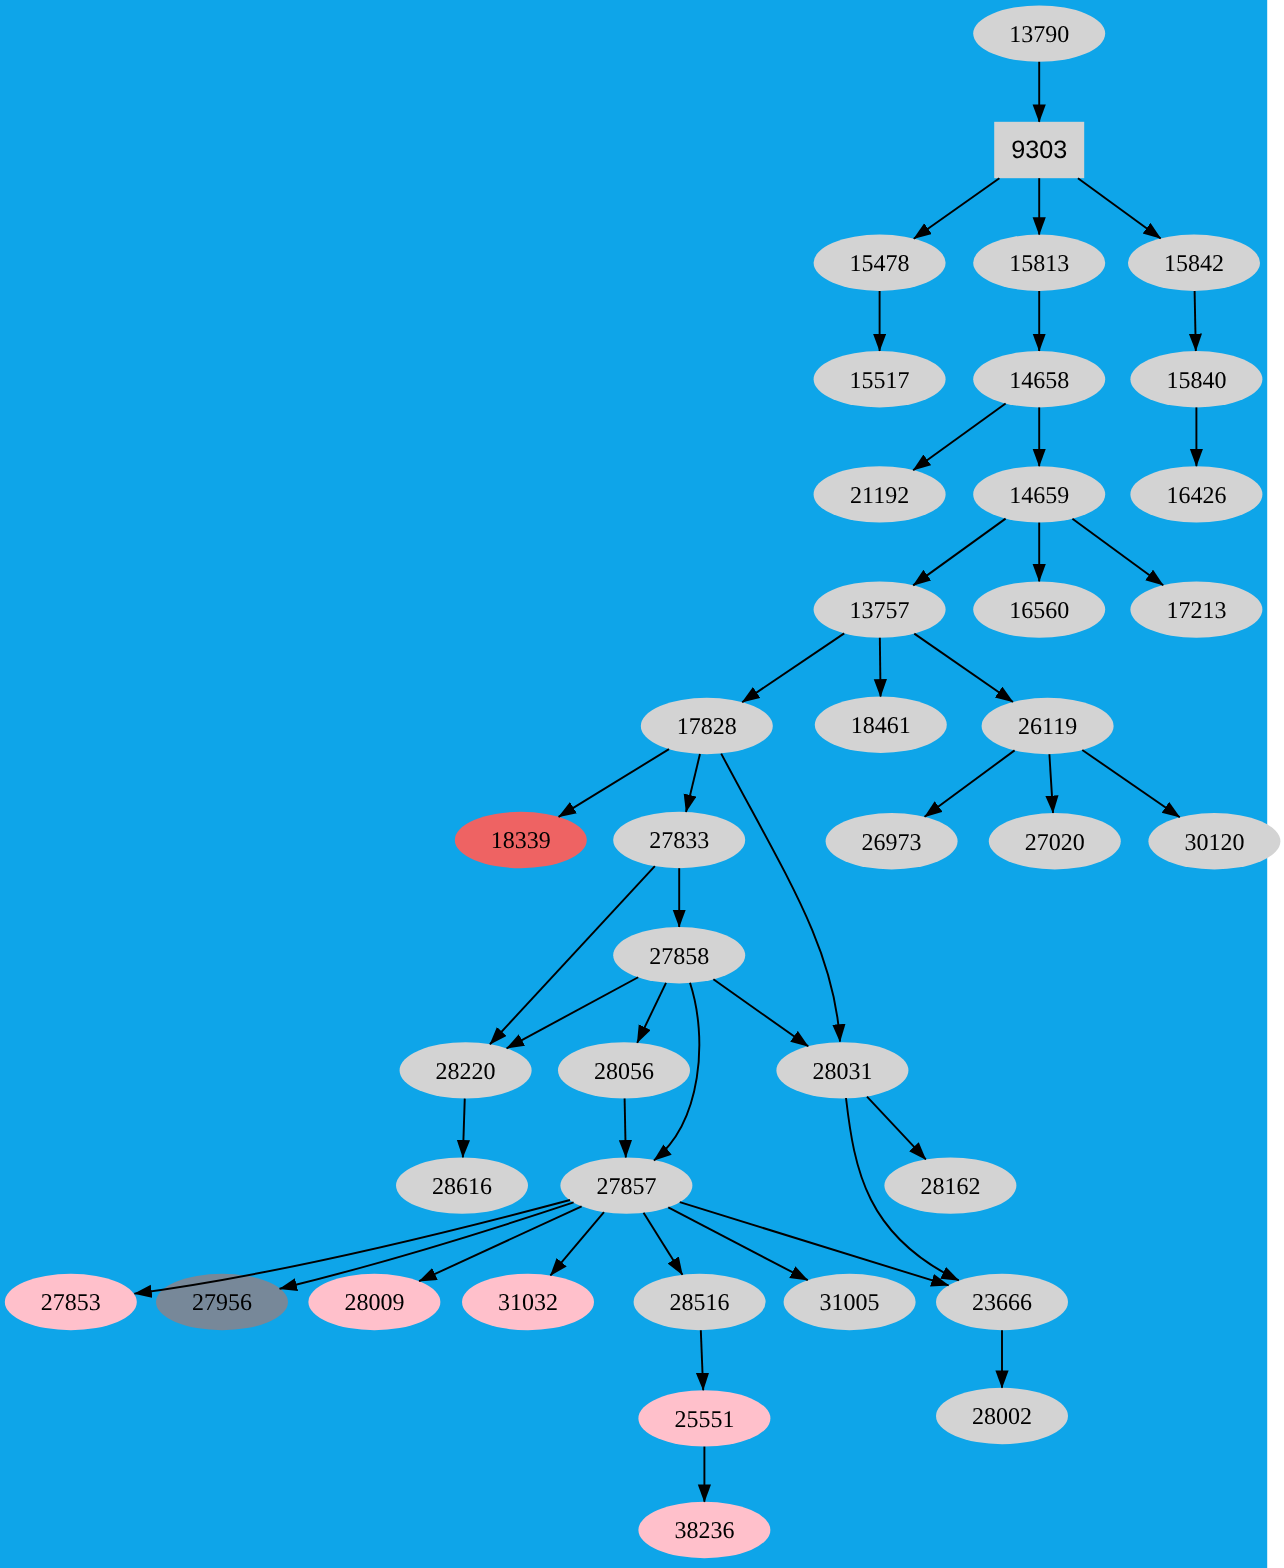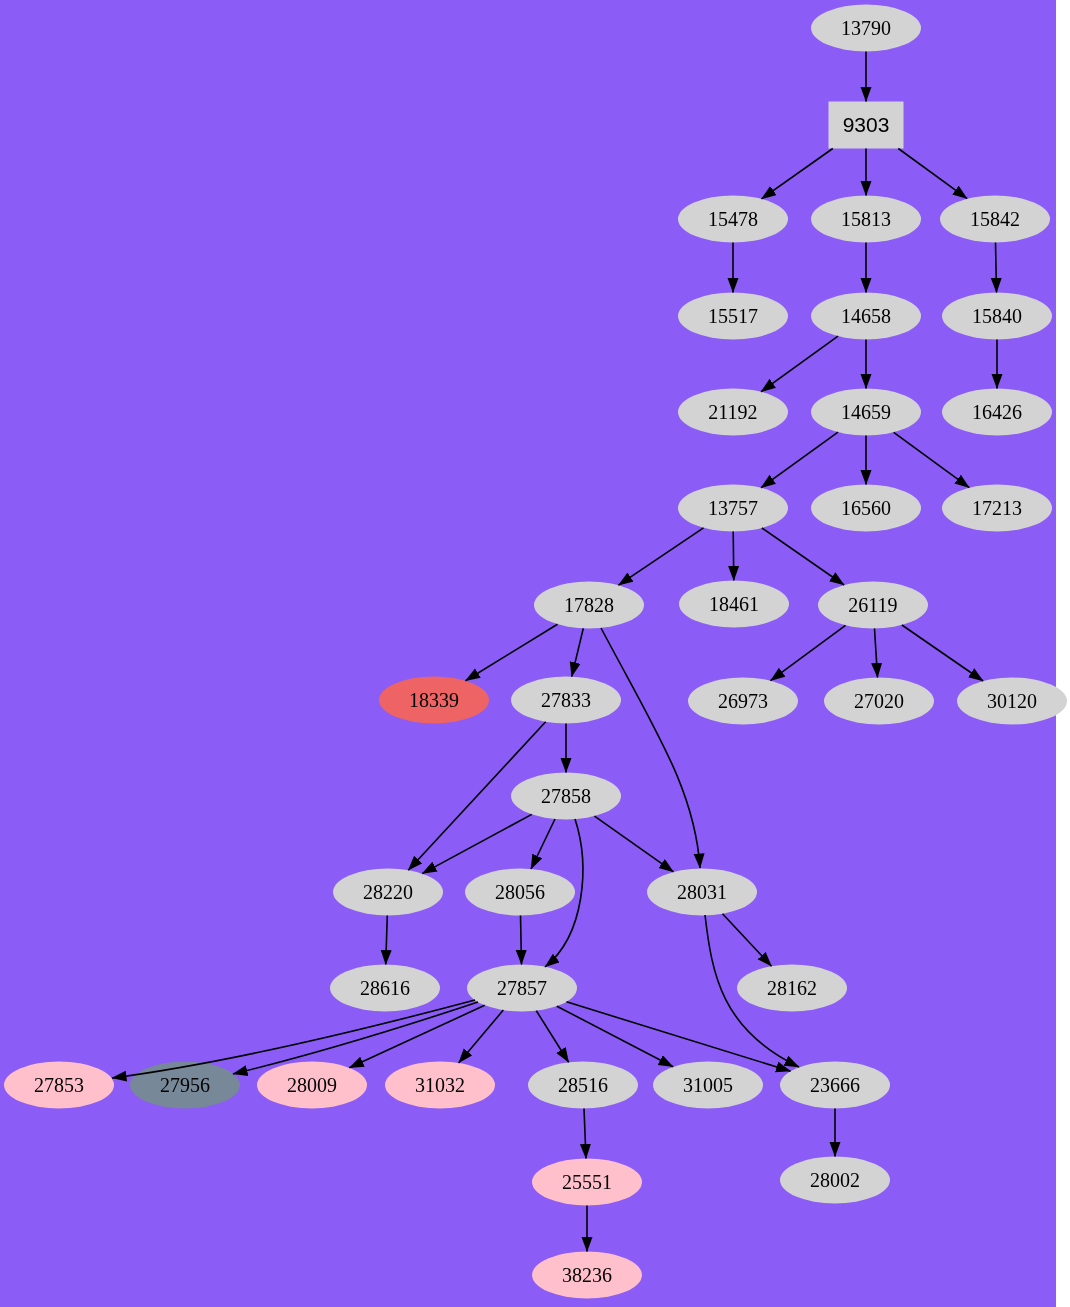--- a/index.html
+++ b/index.html
@@ -4,21 +4,21 @@
 <style>
   html, body {
     margin: 0;
     padding: 0;
     background: #ffffff;
   }
   .canvas {
     position: relative;
     width: 1056px;
     height: 1307px;
-    background: #8b5cf6;
+    background: #0ea5e9;
     font-family: "Liberation Serif", "DejaVu Serif", serif;
   }
   svg { display: block; }
   .edge {
     fill: none;
     stroke: #000000;
     stroke-width: 1.6px;
   }
   .node-shape { stroke: none; }
   .node-label {

